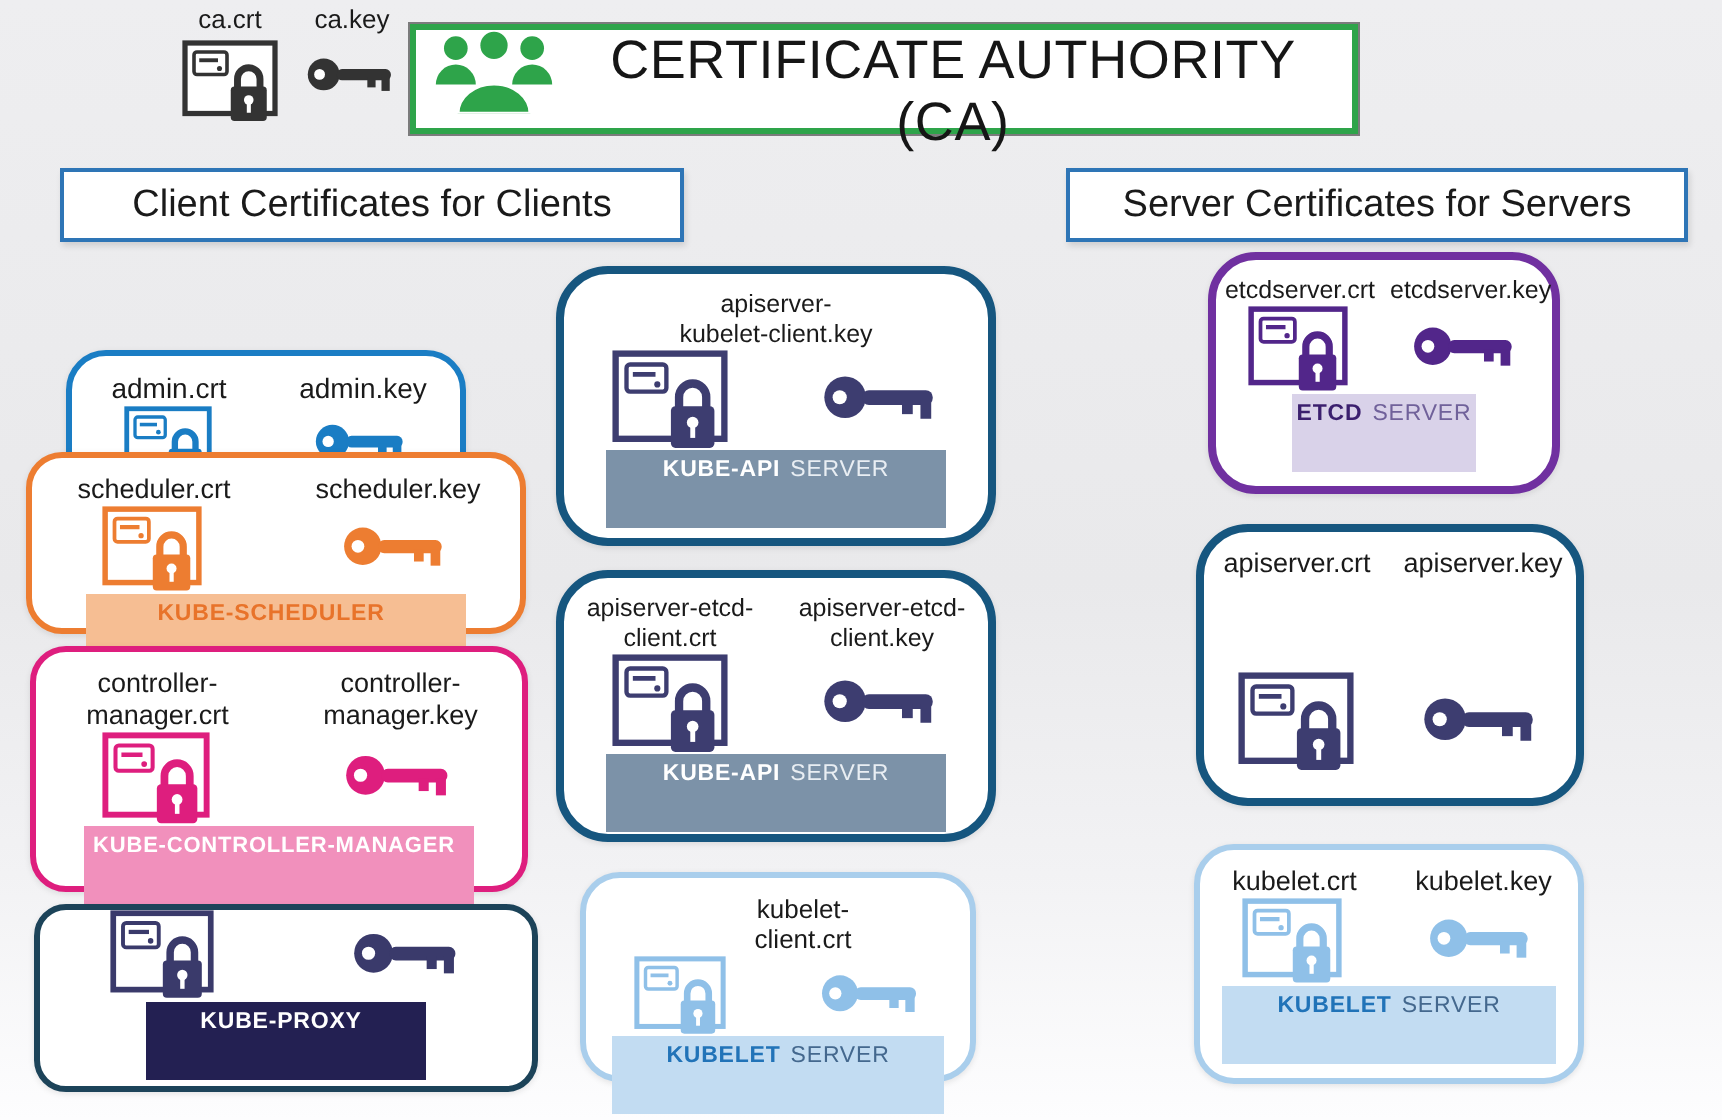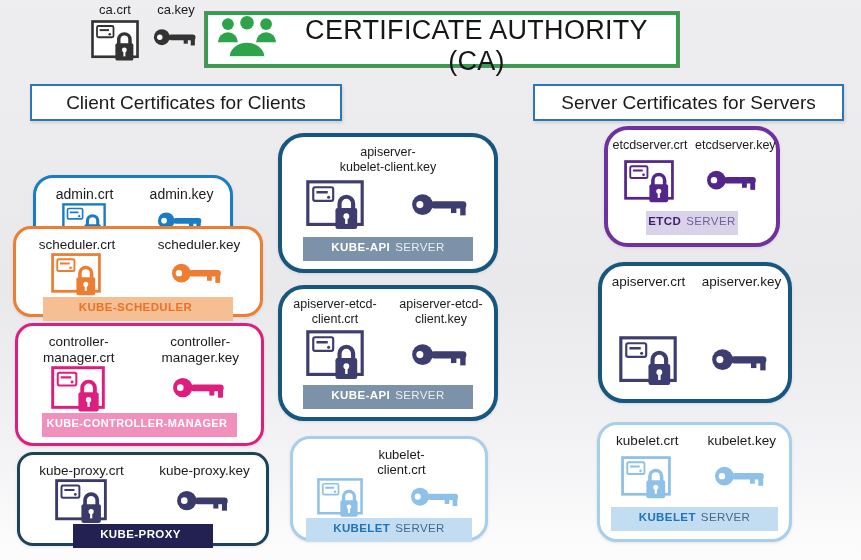--- a/index.html
+++ b/index.html
@@ -48,21 +48,21 @@
     margin-top:8px; font-size:13.5px; line-height:1.18; text-align:center;
   }
   .card .labels .lbl { width:50%; padding:0 3px; box-sizing:border-box; }
   .card .icons { display:flex; width:100%; flex:1; justify-content:space-around; align-items:center; }
   .cert-icon, .key-icon { color:var(--icon,#333); }
   .cert-icon svg { width:58px; }
   .key-icon svg { width:60px; }
   .badge {
     background:var(--badge-bg,#ccc); color:var(--badge-fg,#fff);
     font-size:11.5px; font-weight:bold; letter-spacing:.4px;
-    text-align:center; padding:4px 0 8px; margin-bottom:8px; white-space:nowrap;
+    text-align:center; padding:4px 0 23px; margin-bottom:8px; white-space:nowrap;
   }
   .badge .rest { color:var(--badge-rest,inherit); font-weight:normal; margin-left:5px; }
   .badge.plain { background:transparent; color:#1a1a1a; font-weight:normal; font-size:16px; letter-spacing:0; margin-bottom:4px; padding:2px 0; }
 
   #card-0 { left:33px;  top:130px; width:200px; height:92px;  border-radius:20px;margin-top:45px; }
   #card-0 .labels { font-size:14px; }
   #card-0 .cert-icon svg { width:44px; } #card-0 .key-icon svg { width:48px; }
   #card-1 { left:13px;  top:226px; width:250px; height:91px;  border-radius:18px; }
   #card-1 .cert-icon svg { width:50px; } #card-1 .key-icon svg { width:54px; }
   #card-1 .badge { width:78%; }
@@ -218,24 +218,20 @@
             <use href="#sym-key"></use>
           </svg>
         </span>
     </div>
     <div class="badge">
       <b>KUBE-CONTROLLER-MANAGER</b><span class="rest"></span>
     </div>
   </div>
 
   <div class="card" id="card-3" style="--accent: #1C4359; --icon: #3A3A6B; --badge-bg: #232052; --badge-fg: #FFFFFF; --badge-rest: #FFFFFF;">
-    <div class="labels">
-      <span class="lbl">kube-proxy.crt</span>
-      <span class="lbl">kube-proxy.key</span>
-    </div>
     <div class="icons">
       <span class="cert-icon">
           <svg viewBox="0 0 64 56">
             <use href="#sym-cert"></use>
           </svg>
         </span>
       <span class="key-icon">
           <svg viewBox="0 0 78 42">
             <use href="#sym-key"></use>
           </svg>

